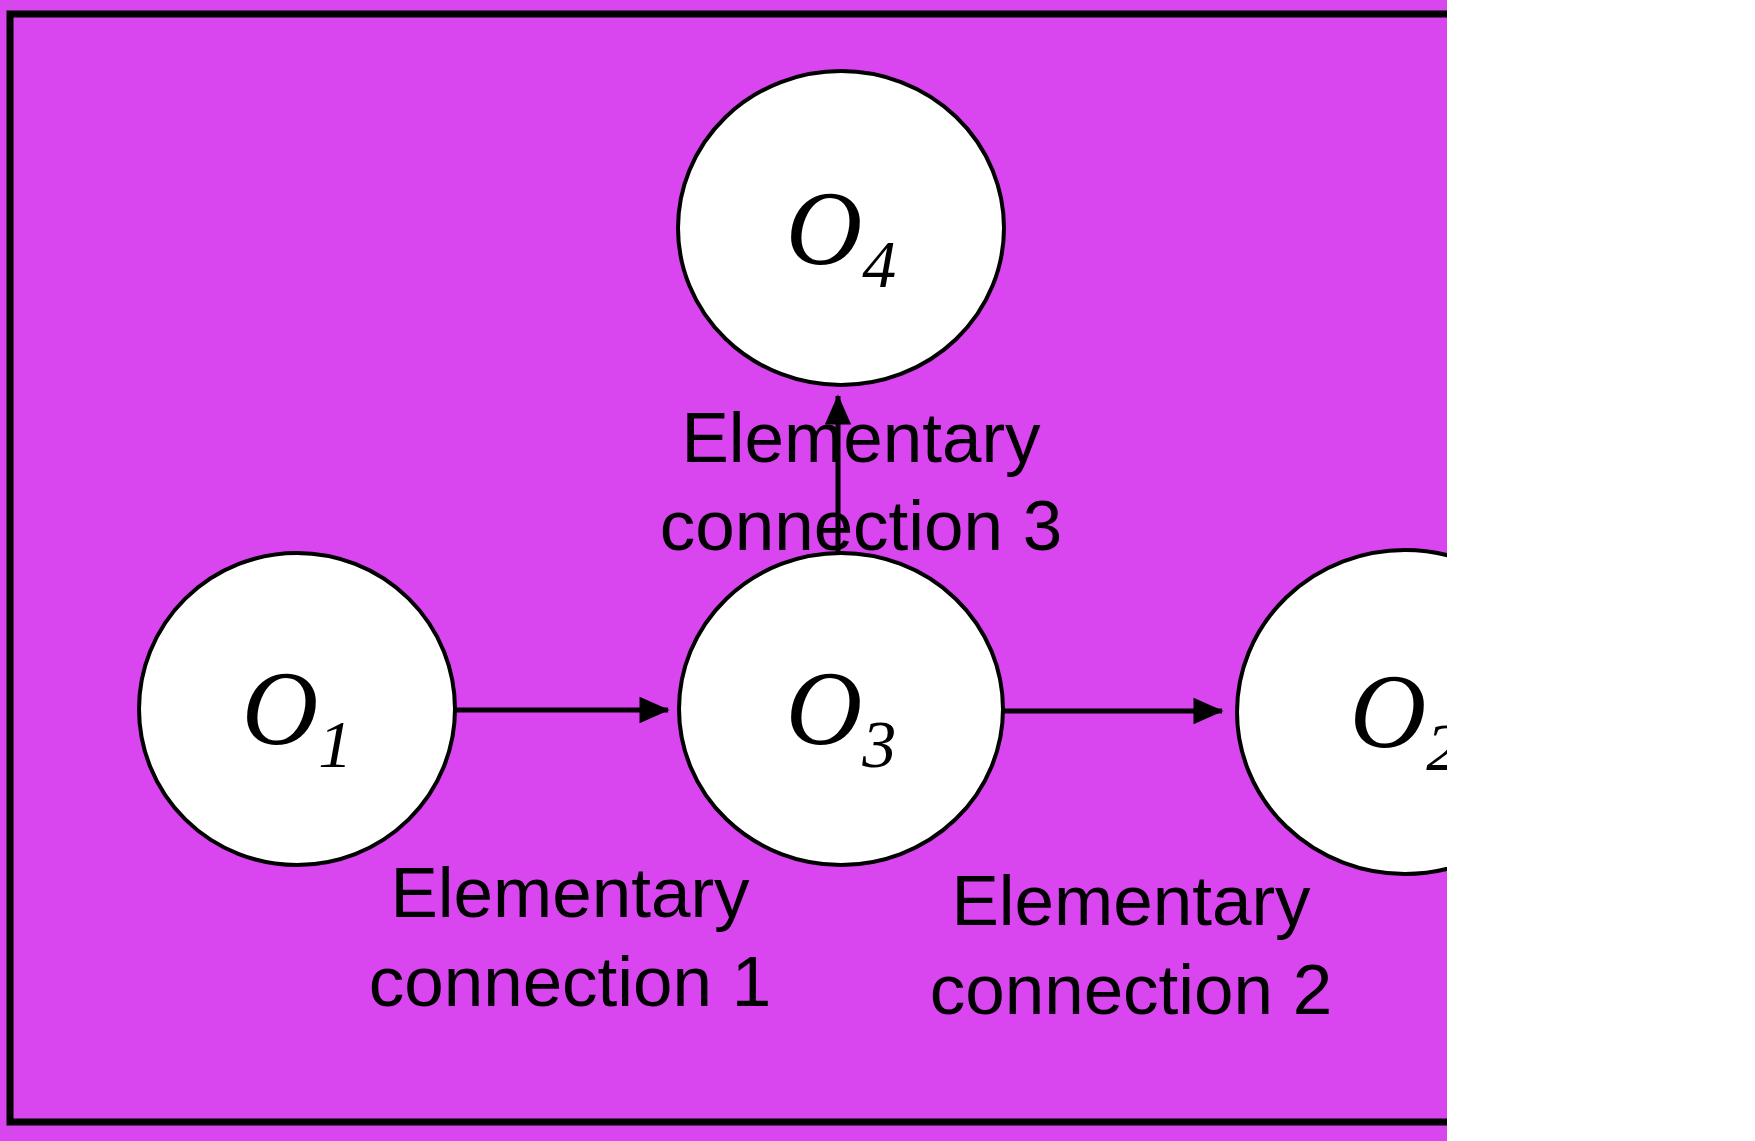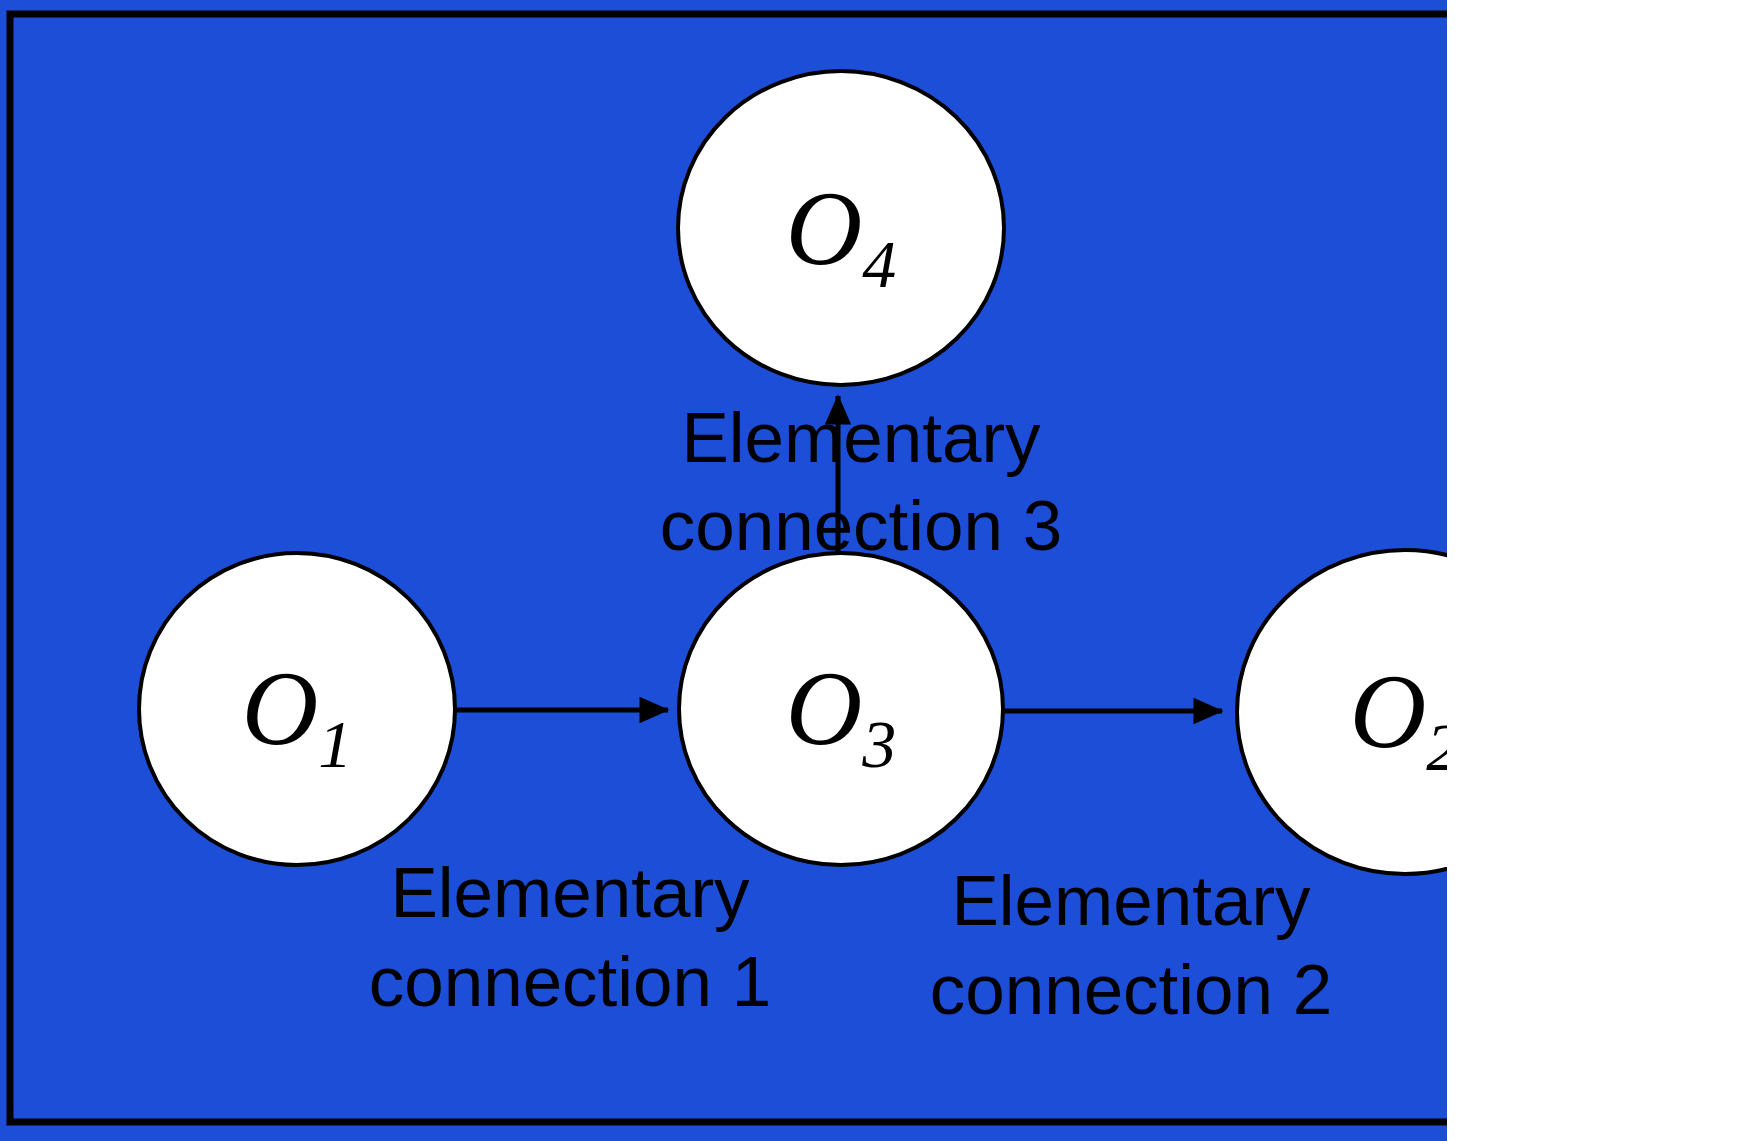--- a/index.html
+++ b/index.html
@@ -4,21 +4,21 @@
 <style>
   html, body {
     margin: 0;
     padding: 0;
     background: #ffffff;
   }
   .stage {
     position: relative;
     width: 1447px;
     height: 1141px;
-    background: #1d4ed8;
+    background: #d946ef;
     overflow: hidden;
   }
   svg { display: block; }
   .node-circle {
     fill: #ffffff;
     stroke: #000000;
     stroke-width: 4;
   }
   .edge-line {
     stroke: #000000;

